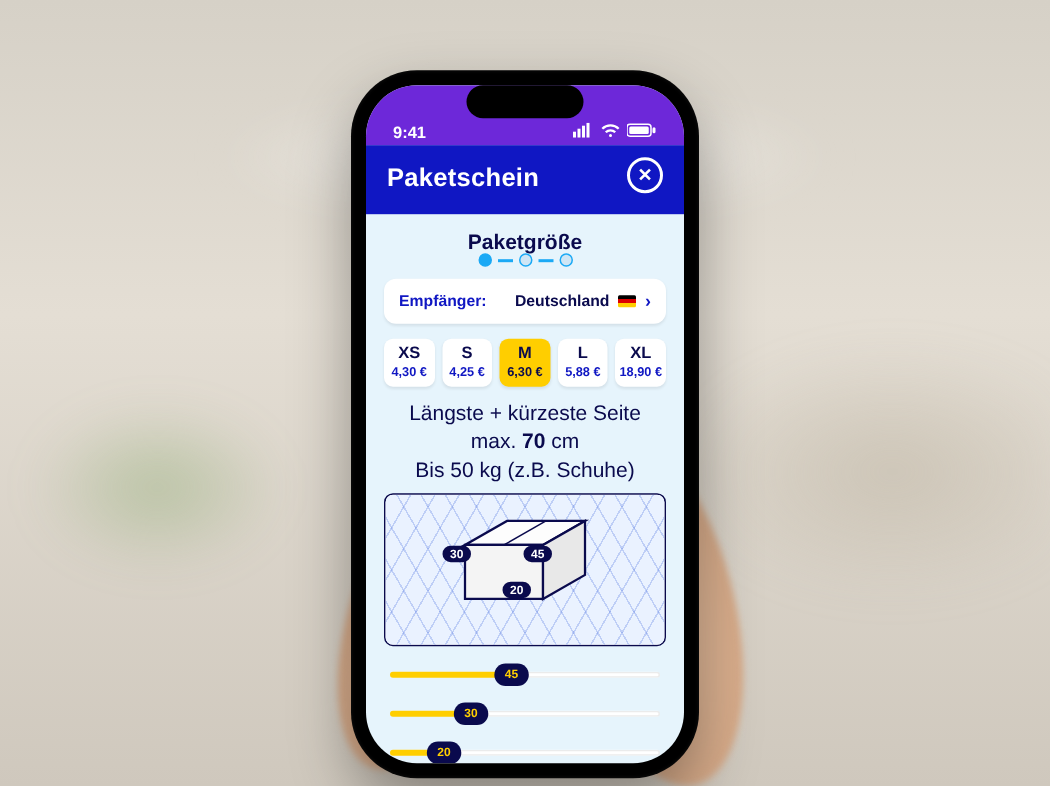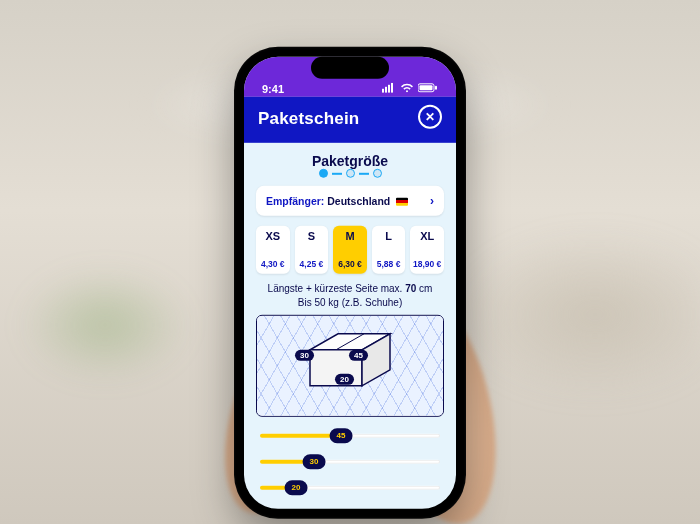--- a/index.html
+++ b/index.html
@@ -64,33 +64,33 @@
   .dot { width:9px; height:9px; border-radius:50%; background:#cfe6f5; border:1.5px solid #1ba9f5;}
   .dot.active { background:#1ba9f5;}
   .dotline { width:10px; height:2px; background:#1ba9f5;}
   .recipient {
     background:#fff; border-radius:8px; padding:8px 10px;
     display:flex; align-items:center; justify-content:space-between;
     box-shadow:0 1px 2px rgba(0,0,0,.08); margin-bottom:10px;
     font-size:10.5px; color:#0a0a4d;
   }
   .recipient .lbl { font-weight:800; color:#1017c3;}
-  .recipient .val { font-weight:600; margin-left:0;text-align:center;}
+  .recipient .val { font-weight:600; margin-left:16px;text-align:center;}
   .chev { color:#1017c3; font-weight:800; font-size:12px;}
   .flag { display:inline-block; width:12px; height:8px; background:linear-gradient(180deg,#000 0 33%,#dd0000 33% 66%,#ffce00 66% 100%); vertical-align:middle; margin-left:3px; border-radius:1px;}
   .sizes { display:flex; gap:5px; margin-bottom:8px;}
   .size {
     flex:1; background:#fff; border-radius:6px; text-align:center;
     padding:4px 0 5px; box-shadow:0 1px 2px rgba(0,0,0,.08);
   }
   .size .nm { font-size:11px; font-weight:800; color:#0a0a4d;}
-  .size .pr { font-size:8.5px; font-weight:800; color:#1017c3; margin-top:17px;}
+  .size .pr { font-size:8.5px; font-weight:800; color:#1017c3; margin-top:1px;}
   .size.sel { background:#ffce00;}
   .size.sel .nm,.size.sel .pr{ color:#0a0a4d;}
-  .hint { text-align:center; font-size:10px; color:#0a0a4d; line-height:1.35; margin-bottom:6px;}
+  .hint { text-align:center; font-size:14px; color:#0a0a4d; line-height:1.35; margin-bottom:6px;}
   .hint b { font-weight:800;}
   .boxwrap {
     background:#fff; border:1.5px solid #0a0a4d; border-radius:6px;
     height:102px; position:relative; overflow:hidden; margin-bottom:10px;
   }
   .grid {
     position:absolute; inset:0;
     background:
       repeating-linear-gradient(60deg, rgba(60,100,220,.25) 0 1px, transparent 1px 14px),
       repeating-linear-gradient(-60deg, rgba(60,100,220,.25) 0 1px, transparent 1px 14px),

